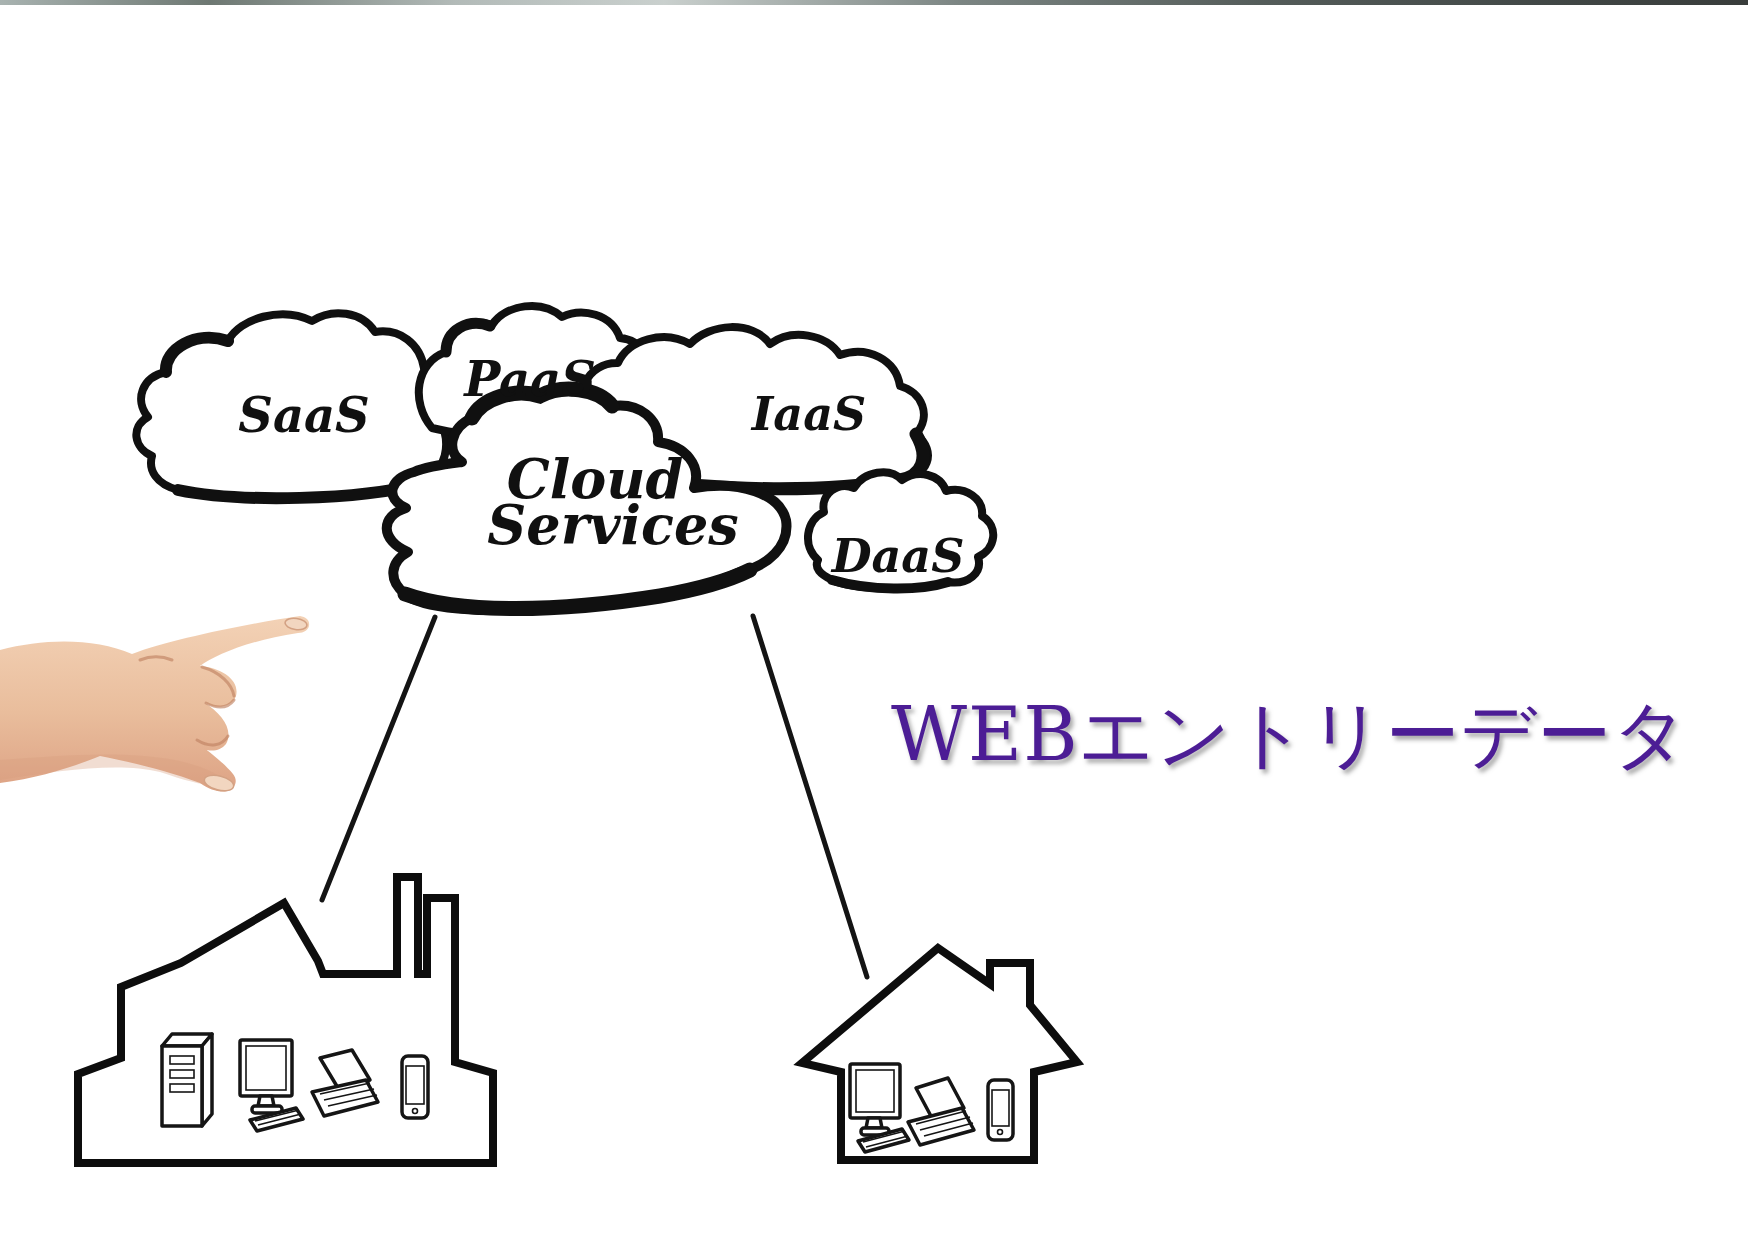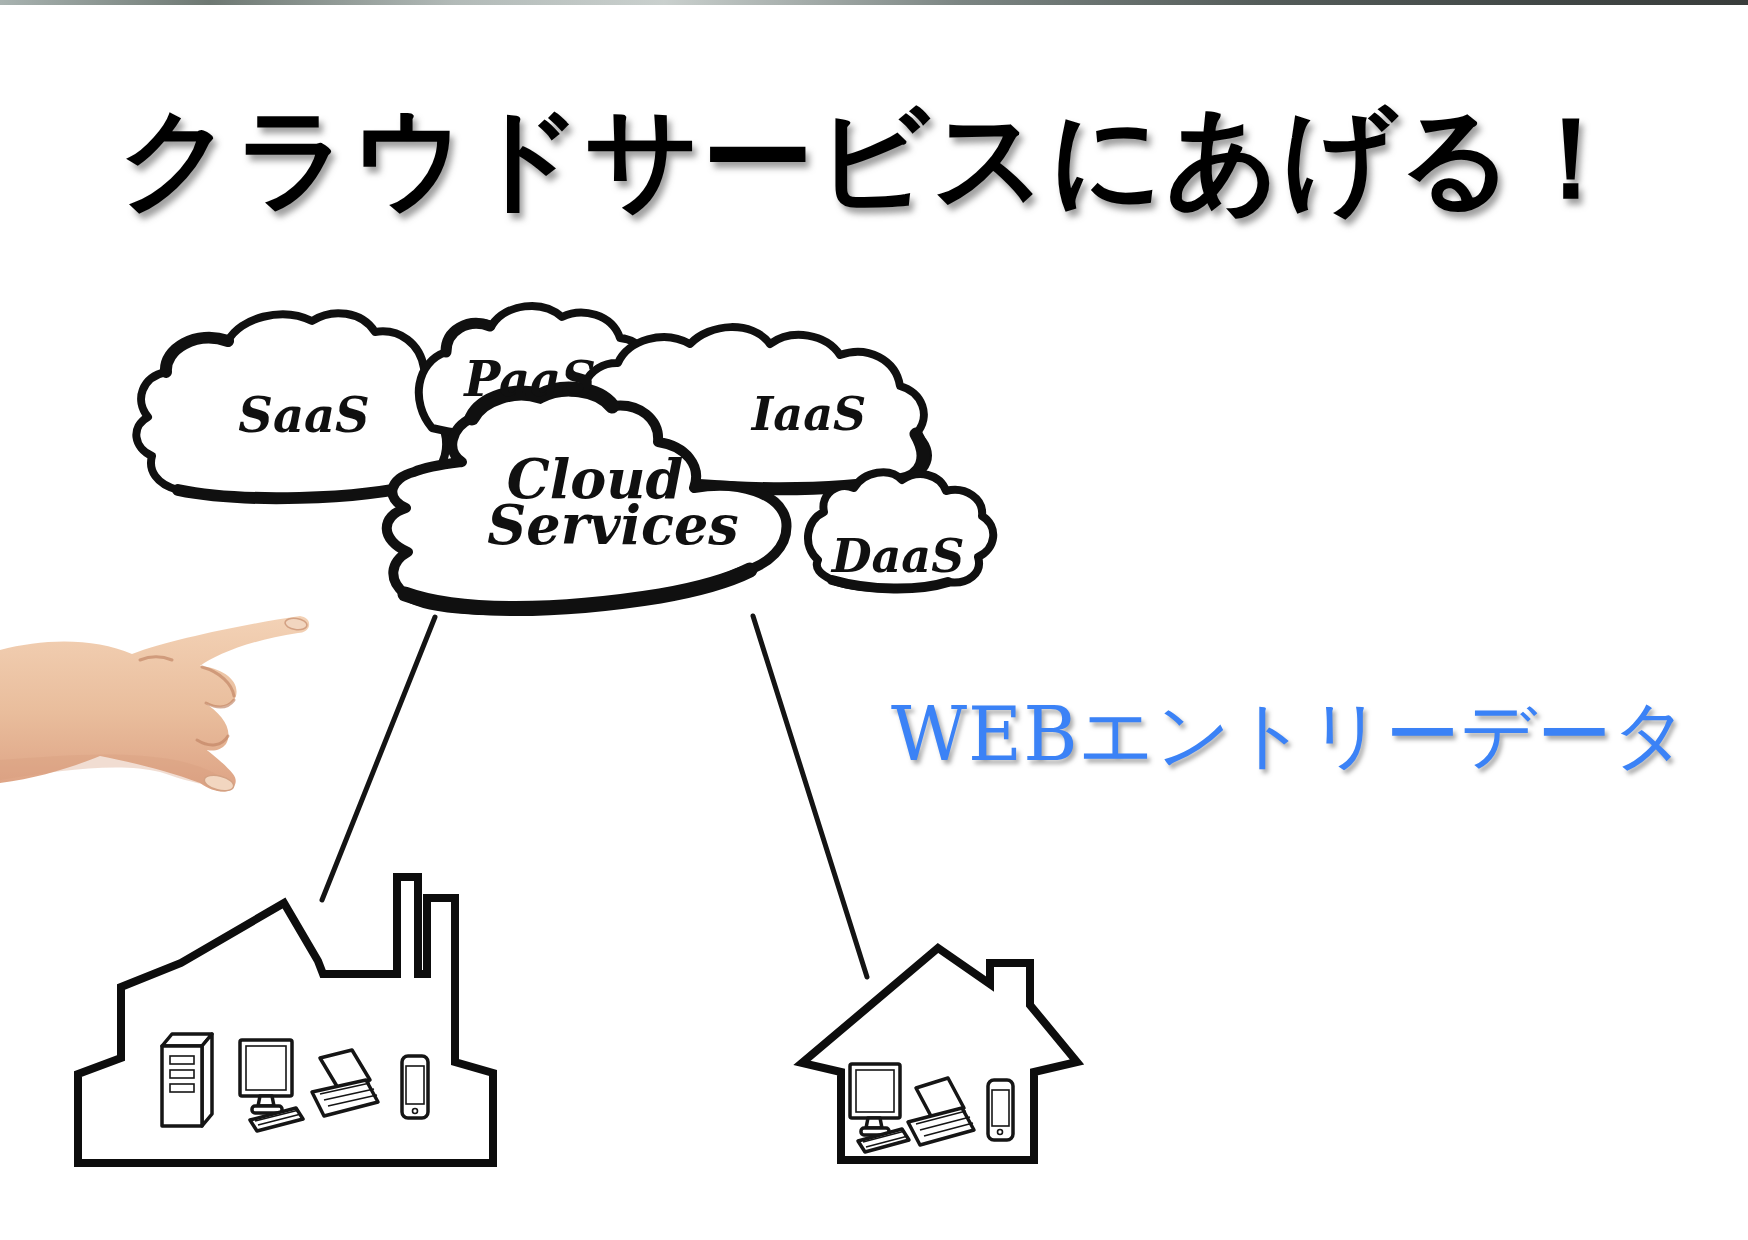--- a/index.html
+++ b/index.html
@@ -7,21 +7,21 @@
          font-family:"Liberation Sans",sans-serif;}
   .top-edge{position:absolute;top:0;left:0;width:100%;height:5px;opacity:.8;
     background:linear-gradient(90deg,#93a09d 0%,#49564f 12%,#9fa9a6 26%,#bcc4c1 38%,
                #5a6663 55%,#2a3431 72%,#121a18 88%,#070c0a 100%);}
   .title{position:absolute;top:84px;left:0;width:100%;margin:0;text-align:center;
          white-space:nowrap;font-family:"DejaVu Sans","Liberation Sans",sans-serif;
          font-weight:bold;font-size:112px;letter-spacing:2px;color:#000;
          text-shadow:4px 6px 6px rgba(80,80,80,.55);}
   .annotation{position:absolute;top:686px;left:860px;width:860px;text-align:center;
          font-family:"DejaVu Serif","Liberation Serif",serif;font-size:74px;
-         line-height:97px;color:#3b82f6;letter-spacing:1px;white-space:nowrap;
+         line-height:97px;color:#4c1d95;letter-spacing:1px;white-space:nowrap;
          text-shadow:3px 4px 4px rgba(90,90,90,.5);}
   svg.scene{position:absolute;left:0;top:0;}
   .cloud{fill:#ffffff;stroke:#101010;stroke-width:8;stroke-linejoin:round;stroke-linecap:round;}
   .cloud.center{stroke-width:10;}
   .accent{fill:none;stroke:#101010;stroke-linecap:round;}
   .cloud-label{font-family:"DejaVu Serif","Liberation Serif",serif;font-style:italic;
          font-weight:bold;fill:#101010;text-anchor:middle;}
   .lbl-s{font-size:48px;} .lbl-m{font-size:46px;} .lbl-c{font-size:54px;}
   .connector{stroke:#141414;stroke-width:5;stroke-linecap:round;}
   .building{fill:#ffffff;stroke:#0d0d0d;stroke-width:8;stroke-linejoin:miter;}
@@ -29,21 +29,20 @@
   .device-thin{fill:none;stroke:#151515;stroke-width:1.6;}
   .crease{fill:none;stroke:#c08263;stroke-width:3;opacity:.65;stroke-linecap:round;}
 </style>
 </head>
 <body>
 
 <div class="stage">
 
   <div class="top-edge"></div>
 
-  <h1 class="title">クラウドサービスにあげる！</h1>
 
   <svg class="scene" width="1748" height="1240" viewBox="0 0 1748 1240">
     <defs>
       <linearGradient id="skin" x1="0" y1="0" x2="0" y2="1">
         <stop offset="0" stop-color="#f3d2b6"></stop>
         <stop offset="0.55" stop-color="#e9bd9c"></stop>
         <stop offset="1" stop-color="#dda284"></stop>
       </linearGradient>
     </defs>
 

